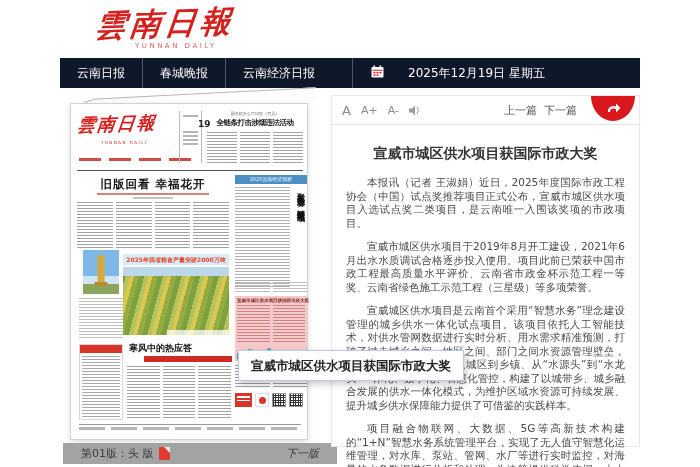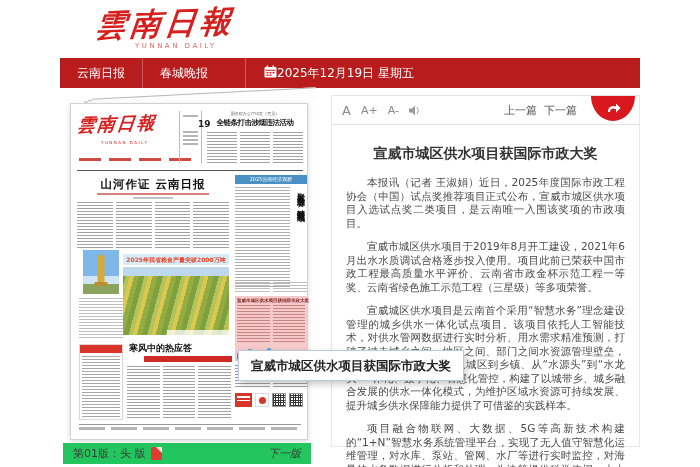--- a/index.html
+++ b/index.html
@@ -7,25 +7,25 @@
   #app { position:relative; width:700px; height:467px; background:#fff; overflow:hidden; }
   .abs { position:absolute; }
 
   
   #logo { left:95px; top:3px; cursor:pointer; }
   #logo-text { font-family:"DejaVu Serif","Liberation Serif",serif; font-style:italic; font-weight:bold;
     font-size:31px; color:#d5201d; letter-spacing:4px; transform:rotate(-2deg) skewX(-8deg); display:inline-block; }
   #logo-sub { font-size:7px; color:#d5201d; opacity:.7; letter-spacing:2.5px; margin:-3px 0 0 40px; }
 
   
-  #nav { left:60px; top:58px; width:580px; height:30px; background:#b91c1c; display:flex; align-items:center;
+  #nav { left:60px; top:58px; width:580px; height:30px; background:#0f172a; display:flex; align-items:center;
     color:#fff; font-size:12px; }
   .nav-item { padding:0 17px; height:30px; line-height:30px; cursor:pointer; white-space:nowrap; }
   .nav-item + .nav-item { border-left:1px solid rgba(255,255,255,.28); }
-  #nav-date { display:flex; align-items:center; gap:0; margin-left:20px; border-left:1px solid rgba(255,255,255,.28);
+  #nav-date { display:flex; align-items:center; gap:24px; margin-left:20px; border-left:1px solid rgba(255,255,255,.28);
     padding-left:18px; height:30px; }
 
   
   .stk { background:#fdfdfd; border-top:1px solid #bdb4b4; height:6px; }
   #stk1 { left:84px; top:99px; width:232px; transform:rotate(-1.2deg); }
   #stk2 { left:88px; top:96px; width:228px; transform:rotate(-2.1deg); }
   #stk3 { left:92px; top:93px; width:224px; transform:rotate(-3deg); }
   #sheet { left:70px; top:103px; width:238px; height:337px; background:#fff; border:1px solid #d2d2d2;
     box-shadow:0 2px 6px rgba(0,0,0,.14); cursor:pointer; }
   #sheet .abs { position:absolute; }
@@ -100,22 +100,22 @@
     text-align:left; white-space:nowrap; }
   #mini-redbar { left:73px; top:252px; width:88px; height:6px; background:#cf2a25; }
   #mini-botcols { left:56px; top:262px; width:104px; height:52px; }
   #mini-leftbox { left:8px; top:240px; width:44px; height:76px; border:1px solid #e0d4d4; }
   #mini-leftbox .hd { height:8px; background:#d8342a; }
   #mini-leftbox .bd { height:62px; margin:3px 2px; background:repeating-linear-gradient(#a8a8a8 0 1px, transparent 1px 3px); }
   #mini-footline { left:8px; top:320px; width:222px; border-top:1px solid #999; padding-top:2px; }
   #mini-footline div { height:3px; background:repeating-linear-gradient(90deg,#b5b5b5 0 26px, transparent 26px 32px); }
 
   
-  #pager { left:63px; top:443px; width:248px; height:21px; background:#22c55e; display:flex; align-items:center;
-    padding:0 10px; font-size:11px; color:#3a3a3a; }
+  #pager { left:63px; top:443px; width:274px; height:21px; background:#a3a3a3; display:flex; align-items:center;
+    padding:0 18px; font-size:11px; color:#3a3a3a; }
   .pdf { width:11px; height:13px; background:#e23c30; position:relative; border-radius:1px; margin-left:5px; cursor:pointer; }
   .pdf:after { content:""; position:absolute; right:0; top:0; border:3px solid #ececec;
     border-left-color:transparent; border-bottom-color:transparent; }
   #pager-next { margin-left:auto; cursor:pointer;font-style:italic; }
 
   
   #panel { left:331px; top:95px; width:309px; height:352px; background:#fff; border:1px solid #e8e8e8; }
   #toolbar { position:relative; height:29px; border-bottom:1px solid #e2e2e2; display:flex; align-items:center;
     padding:0 10px; gap:10px; color:#8a8a8a; }
   .fbtn { cursor:pointer; }
@@ -142,20 +142,21 @@
 <div id="app">
 
   <div class="abs" id="logo">
     <div id="logo-text">雲南日報</div>
     <div id="logo-sub">YUNNAN DAILY</div>
   </div>
 
   <div class="abs" id="nav">
     <div class="nav-item">云南日报</div>
     <div class="nav-item">春城晚报</div>
+    <div class="nav-item">云南经济日报</div>
     <div id="nav-date">
       <span>
         <svg width="13" height="13" viewBox="0 0 13 13">
             <rect x="0.5" y="2" width="12" height="10.5" rx="1" fill="#fff"></rect>
             <rect x="2.5" y="0.5" width="1.6" height="3" fill="#fff"></rect>
             <rect x="8.5" y="0.5" width="1.6" height="3" fill="#fff"></rect>
             <rect x="1.5" y="4.8" width="10" height="1" fill="#d9181e"></rect>
             <rect x="2.5" y="7" width="2" height="1.4" fill="#d9181e"></rect>
             <rect x="5.5" y="7" width="2" height="1.4" fill="#d9181e"></rect>
             <rect x="8.5" y="7" width="2" height="1.4" fill="#d9181e"></rect>
@@ -187,21 +188,21 @@
 
     <div class="abs" id="mini-kicker">国务院办公厅印发《意见》</div>
     <div class="abs" id="mini-headline1">全链条打击涉烟违法活动</div>
     <div class="abs cols" id="mini-topcols">
         <i></i>
         <i></i>
         <i></i>
       </div>
     <div class="abs" id="mini-rule"></div>
 
-    <div class="abs" id="mini-headline2">山河作证 云南日报</div>
+    <div class="abs" id="mini-headline2">旧版回看 幸福花开</div>
     <div class="abs" id="mini-subline"></div>
     <div class="abs" id="mini-byline"></div>
     <div class="abs cols" id="mini-maincols">
         <i></i>
         <i></i>
         <i></i>
         <i></i>
       </div>
 
     <div class="abs" id="mini-photo1">

